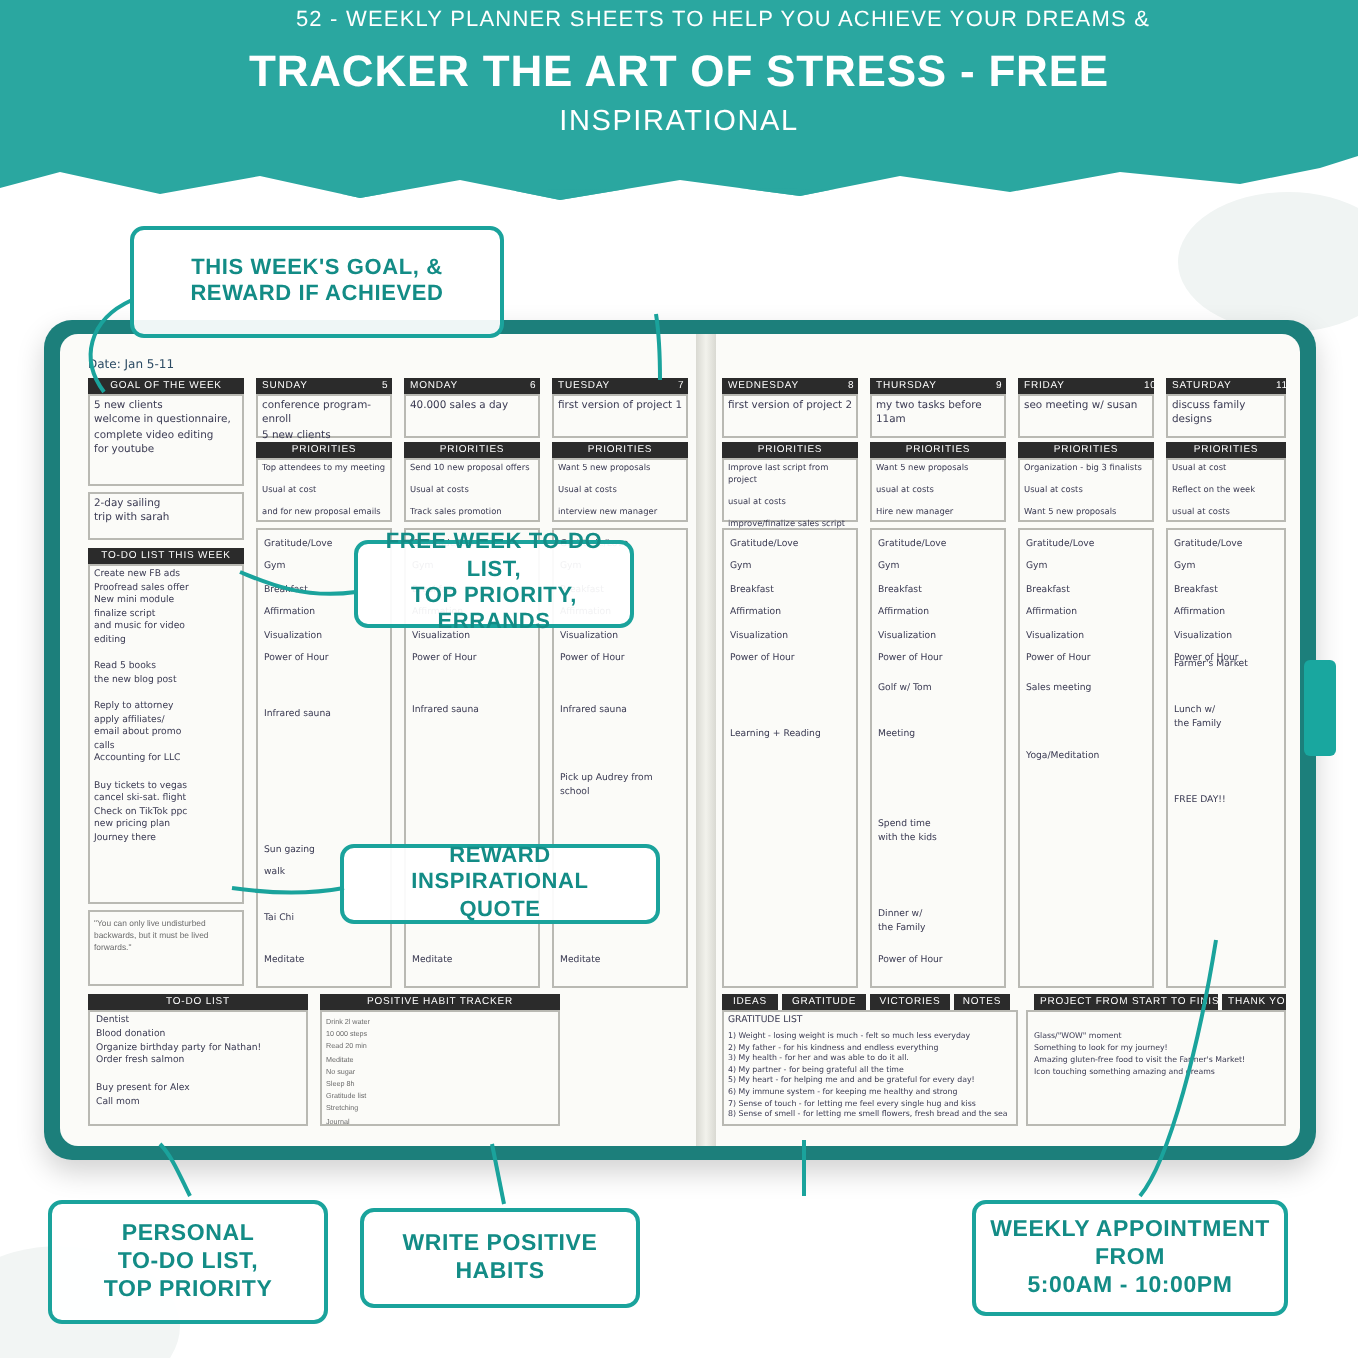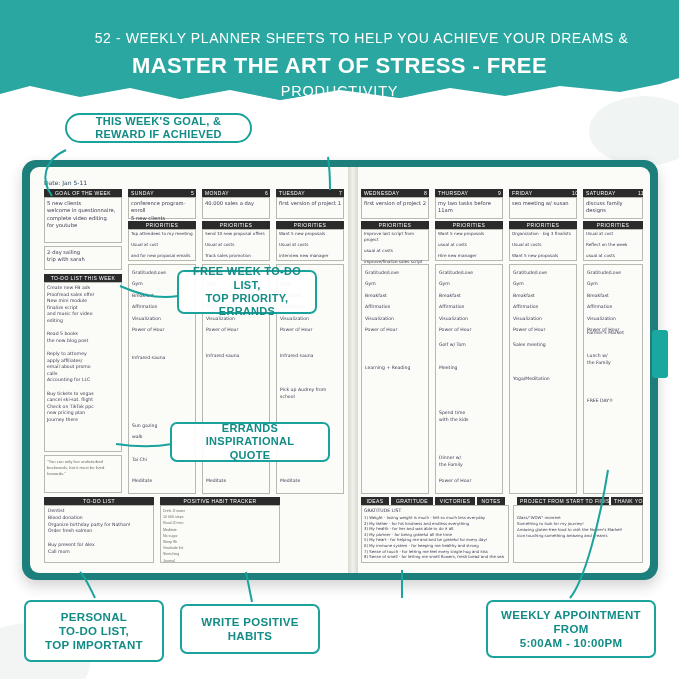--- a/index.html
+++ b/index.html
@@ -19,21 +19,21 @@
     clip-path:polygon(0 0,679px 0,679px 78px,660px 84px,620px 92px,560px 86px,
       505px 96px,450px 88px,400px 98px,340px 90px,280px 100px,230px 90px,
       180px 99px,130px 88px,80px 97px,30px 86px,0 94px);
   }
   .brush:after{
     content:"";position:absolute;left:6px;top:96px;width:430px;height:10px;
     background:#2aa7a0;border-radius:50%;
     transform:rotate(-1.2deg);opacity:.85;
   }
   .hdr{position:absolute;left:0;top:0;width:679px;text-align:center;color:#ffffff;}
-  .hdr .l1{font-size:14px;letter-spacing:.6px;margin-top:30px;padding-left:44px;}
+  .hdr .l1{font-size:11px;letter-spacing:.6px;margin-top:4px;padding-left:44px;}
   .hdr .l2{font-size:22px;font-weight:bold;letter-spacing:.4px;margin-top:7px;}
   .hdr .l3{font-size:14.5px;letter-spacing:.8px;margin-top:4px;}
 
   
   .leafblob{position:absolute;border-radius:50%;background:#eef3f2;}
 
   
   .book{
     position:absolute;left:22px;top:160px;width:636px;height:420px;
     background:#1c7f7b;border-radius:14px;
@@ -75,22 +75,22 @@
 <body>
 
 <div class="page">
 
   <div class="leafblob" style="right:-20px;top:96px;width:110px;height:70px;background:#f0f4f3;"></div>
   <div class="leafblob" style="left:-30px;bottom:-24px;width:120px;height:80px;background:#f2f5f4;"></div>
 
   <div class="brush"></div>
   <div class="hdr">
     <div class="l1">52 - WEEKLY PLANNER  SHEETS TO HELP YOU ACHIEVE YOUR DREAMS &amp;</div>
-    <div class="l2">MASTER THE ART OF STRESS - FREE</div>
-    <div class="l3">PRODUCTIVITY</div>
+    <div class="l2">TRACKER THE ART OF STRESS - FREE</div>
+    <div class="l3">INSPIRATIONAL</div>
   </div>
 
   <div class="book">
     <div class="ribbon"></div>
     <div class="book-inner">
       <div class="spine"></div>
 
       <div class="hand" style="left:14px;top:12px;font-size:6px;color:#2b4a63;">Date: Jan 5-11</div>
 
       <div class="ph" style="left:14px;top:22px;width:78px;text-align:center;">GOAL OF THE WEEK</div>
@@ -351,39 +351,39 @@
 8) Sense of smell - for letting me smell flowers, fresh bread and the sea</div>
 
       <div class="box" style="left:483px;top:338px;width:130px;height:58px;"></div>
       <div class="hand" style="left:487px;top:348px;width:125px;font-size:3.9px;line-height:6px;">Glass/"WOW" moment
 Something to look for my journey!
 Amazing gluten-free food to visit the Farmer's Market!
 Icon touching something amazing and dreams</div>
     </div>
   </div>
 
-  <div class="callout" style="left:65px;top:113px;width:187px;height:30px;font-size:11px;white-space:pre-line;border-radius:22px;">THIS WEEK'S GOAL, &amp;
+  <div class="callout" style="left:65px;top:113px;width:187px;height:56px;font-size:11px;white-space:pre-line;">THIS WEEK'S GOAL, &amp;
 REWARD IF ACHIEVED</div>
 
 
   <div class="callout" style="left:177px;top:270px;width:140px;height:44px;font-size:11px;white-space:pre-line;">FREE WEEK TO-DO LIST,
 TOP PRIORITY, ERRANDS</div>
 
-  <div class="callout" style="left:170px;top:422px;width:160px;height:40px;font-size:11px;white-space:pre-line;">ERRANDS INSPIRATIONAL
+  <div class="callout" style="left:170px;top:422px;width:160px;height:40px;font-size:11px;white-space:pre-line;">REWARD INSPIRATIONAL
 QUOTE</div>
 
   <div class="callout" style="left:24px;top:600px;width:140px;height:62px;font-size:11.5px;white-space:pre-line;">PERSONAL
 TO-DO LIST,
-TOP IMPORTANT</div>
+TOP PRIORITY</div>
 
   <div class="callout" style="left:180px;top:604px;width:140px;height:50px;font-size:11.5px;white-space:pre-line;">WRITE POSITIVE
 HABITS</div>
 
 
-  <div class="callout" style="left:486px;top:600px;width:170px;height:58px;font-size:11.5px;white-space:pre-line;">WEEKLY APPOINTMENT
+  <div class="callout" style="left:486px;top:600px;width:158px;height:58px;font-size:11.5px;white-space:pre-line;">WEEKLY APPOINTMENT
 FROM
 5:00AM - 10:00PM</div>
 
   <svg class="arrows">
     <path class="arrow" d="M66 150 C 44 160, 40 180, 52 196"></path>
     <path class="arrow" d="M328 157 C 330 170, 330 180, 330 190"></path>
     <path class="arrow" d="M178 296 C 150 300, 130 290, 120 286"></path>
     <path class="arrow" d="M172 444 C 150 448, 130 446, 116 444"></path>
     <path class="arrow" d="M95 598 C 90 588, 86 578, 80 572"></path>
     <path class="arrow" d="M252 602 C 250 592, 248 582, 246 572"></path>

